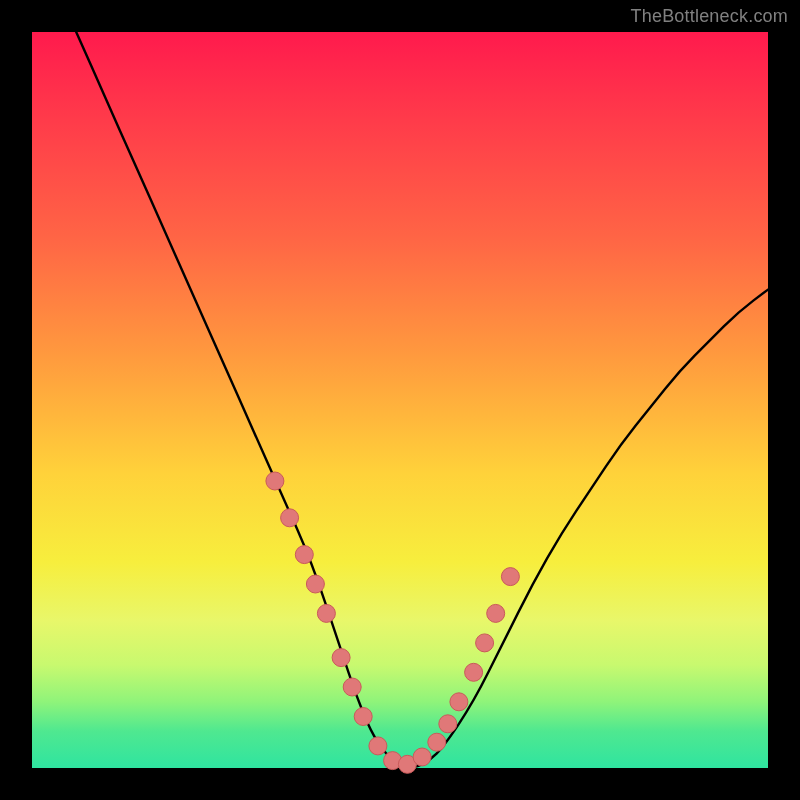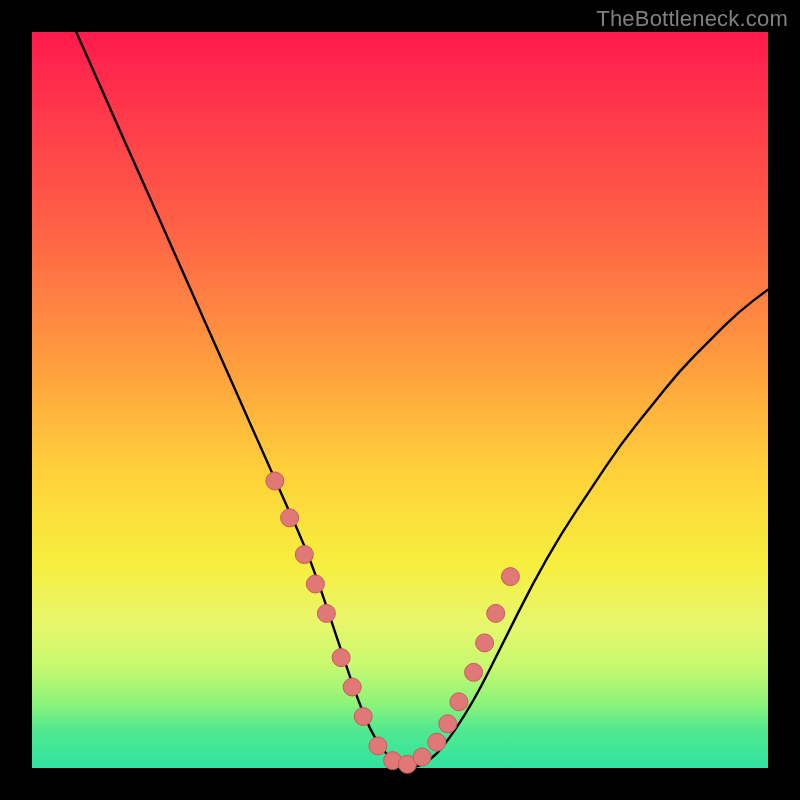--- a/index.html
+++ b/index.html
@@ -39,21 +39,21 @@
       #8ff47a 91%,
       #4fe890 95%,
       #2fe4a0 100%
     );
   }
   .watermark {
     position: absolute;
     top: 6px;
     right: 12px;
     color: #808080;
-    font-size: 22px;
+    font-size: 18px;
     font-weight: 500;
     letter-spacing: 0.2px;
     user-select: none;
   }
   svg.curve {
     position: absolute;
     top: 0;
     left: 0;
     width: 736px;
     height: 736px;

